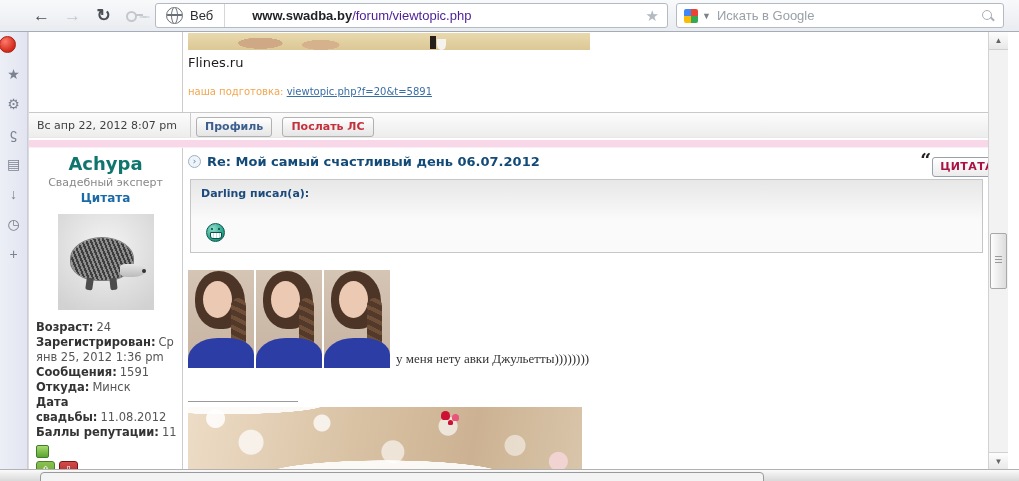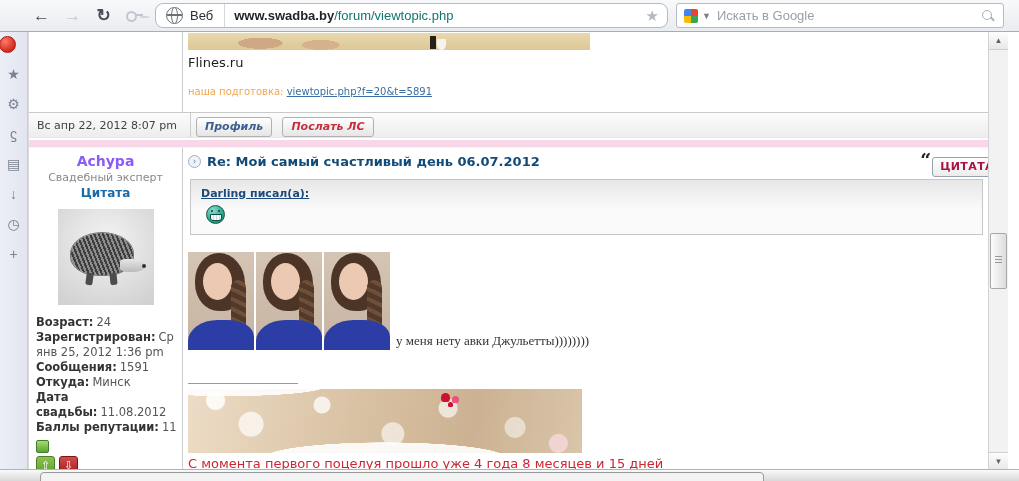--- a/index.html
+++ b/index.html
@@ -12,30 +12,30 @@
            border-bottom:1px solid #a6adb8;display:flex;align-items:center;}
   .tb-pad{width:26px;}
   .nav-btn{width:31px;height:26px;display:flex;align-items:center;justify-content:center;
            font-size:17px;font-weight:bold;color:#4a4f55;cursor:pointer;}
   .nav-btn.disabled{color:#c3c7cd;}
   .key-ic{position:relative;width:17px;height:9px;}
   .key-ic::before{content:"";position:absolute;left:0;top:0;width:7px;height:7px;border:2px solid #c3c7cd;border-radius:50%;}
   .key-ic::after{content:"";position:absolute;left:9px;top:3px;width:8px;height:2px;background:#c3c7cd;
                  box-shadow:4px 2px 0 -0.5px #c3c7cd,7px 2px 0 -0.5px #c3c7cd;}
   .urlbar{margin-left:5px;width:511px;height:23px;background:#fff;border:1px solid #b4bac2;
-          border-radius:8px;display:flex;align-items:center;}
+          border-radius:3px;display:flex;align-items:center;gap:18px;}
   .web-chip{display:flex;align-items:center;gap:7px;padding:0 11px 0 10px;height:100%;
             border-right:1px solid #d4d8dd;cursor:pointer;}
   .globe{width:15px;height:15px;border:1.5px solid #6b7078;border-radius:50%;position:relative;overflow:hidden;}
   .globe::before{content:"";position:absolute;left:4px;top:-1px;width:5px;height:15px;border:1px solid #6b7078;border-radius:50%;}
   .globe::after{content:"";position:absolute;left:-1px;top:6px;width:16px;height:1.5px;background:#6b7078;}
   .web-label{font-size:13px;color:#2a2d31;}
   .url-text{flex:1;padding-left:9px;font-size:13px;white-space:nowrap;overflow:hidden;cursor:text;}
   .url-host{color:#1e2125;font-weight:bold;}
-  .url-path{color:#0f766e;}
+  .url-path{color:#4c1d95;}
   .star-ic{padding:0 8px;font-size:15px;color:#b4bac1;cursor:pointer;}
   .searchbox{margin-left:8px;width:326px;height:23px;background:#fff;border:1px solid #b4bac2;
              border-radius:3px;display:flex;align-items:center;}
   .gicon{margin-left:7px;width:14px;height:14px;border-radius:2px;display:grid;
          grid-template-columns:7px 7px;grid-template-rows:7px 7px;overflow:hidden;}
   .gicon i{display:block;}
   .g1{background:#4285f4;} .g2{background:#ea4335;} .g3{background:#fbbc05;} .g4{background:#34a853;}
   .search-caret{font-size:9px;color:#7c828a;margin:0 6px 0 4px;cursor:pointer;}
   .search-ph{flex:1;font-size:13px;color:#9aa0a8;cursor:text;}
   .mag-ic{width:14px;height:14px;margin-right:8px;position:relative;}
@@ -86,31 +86,31 @@
   .tb-bride{position:absolute;left:249px;top:6px;width:9px;height:11px;background:#f6f3ee;border-radius:0 0 60% 60%;}
   .banner-caption{width:402px;display:flex;justify-content:space-between;margin-top:5px;
                   font-size:13px;color:#1c1c1c;}
   .prep-line{margin-top:16px;font-size:10px;}
   .prep-label{color:#f2a64e;}
   .prep-link{color:#3a6ea5;text-decoration:underline;cursor:pointer;}
 
   .action-row{height:24px;border-top:1px solid #c9c9c9;border-bottom:1px solid #e8e8e8;
               background:linear-gradient(#fcfcfc,#ededed);}
   .post-date{padding:6px 0 0 8px;font-size:11px;color:#3f3f3f;}
-  .btn-row{padding-top:2px;font-style:italic;}
+  .btn-row{padding-top:2px;}
   .fbtn{display:inline-block;margin-right:5px;padding:2px 8px 3px;border:1px solid #b1b1b1;border-radius:3px;
         background:linear-gradient(#fff,#e5e5e5);font-size:11px;font-weight:bold;cursor:pointer;}
   .fbtn-profile{color:#3c5f8f;}
   .fbtn-pm{color:#c4303c;}
 
   .pink-sep{height:7px;background:#f8d7e8;border-top:2px solid #fff;border-bottom:1px solid #fceef6;}
 
   .main-post{height:324px;}
   .user-col{text-align:center;padding-top:5px;}
-  .uname{font-size:14px;font-weight:bold;color:#8b5cf6;cursor:pointer;}
+  .uname{font-size:18px;font-weight:bold;color:#0f766e;cursor:pointer;}
   .urank{font-size:11px;color:#888;margin-top:2px;}
   .uquote{font-size:12px;font-weight:bold;color:#1a6aa8;margin-top:2px;cursor:pointer;}
   .avatar{width:96px;height:96px;margin:9px auto 0;position:relative;
           background:radial-gradient(circle at 50% 35%,#f4f4f4,#d2d2d2 90%);}
   .hbody{position:absolute;left:13px;top:24px;width:62px;height:42px;border-radius:55% 55% 48% 48%;
          background:repeating-linear-gradient(68deg,#3e3e3e 0 2px,#8d8d8d 2px 4px);
          box-shadow:0 0 0 1px #777;}
   .hface{position:absolute;left:62px;top:50px;width:26px;height:13px;border-radius:30% 70% 70% 40%;
          background:linear-gradient(#e6e6e6,#bbb);}
   .hface::after{content:"";position:absolute;right:0px;top:5px;width:4px;height:4px;border-radius:50%;background:#333;}
@@ -133,21 +133,21 @@
                background:#eef4f8;color:#5c87ab;font-size:9px;line-height:10px;text-align:center;}
   .post-title{font-size:13px;font-weight:bold;color:#124a78;}
   .quote-btn-wrap{position:absolute;top:4px;right:-14px;white-space:nowrap;}
   .quote-mark{position:relative;top:-3px;font-family:"DejaVu Serif",serif;font-weight:bold;
               font-size:19px;color:#222;margin-right:1px;}
   .quote-btn{display:inline-block;padding:2px 7px 3px;border:1px solid #97a0ad;border-radius:3px;
              background:linear-gradient(#fff,#ececec);font-size:11px;font-weight:bold;
              letter-spacing:.4px;color:#aa1144;cursor:pointer;}
   .quotebox{margin:10px 5px 0 2px;border:1px solid #c6c6c6;
             background:linear-gradient(#e7e7e7,#fafafa 55%);padding:7px 10px 10px;}
-  .qhead{font-size:11px;font-weight:bold;color:#1c4a7c;margin-bottom:5px;text-decoration:underline;}
+  .qhead{font-size:11px;font-weight:bold;color:#1c4a7c;margin-bottom:23px;}
   .qbody{font-size:13px;color:#3a3a3a;}
   .smiley{display:inline-block;vertical-align:-4px;margin-left:5px;width:17px;height:17px;border-radius:50%;
           position:relative;border:1px solid #0c5a4e;
           background:radial-gradient(circle at 35% 28%,#8fdccb,#23a089 65%,#147a67);}
   .smiley::before{content:"";position:absolute;left:4px;top:4px;width:2px;height:2px;border-radius:50%;
           background:#073f36;box-shadow:7px 0 0 #073f36;}
   .smiley::after{content:"";position:absolute;left:3px;bottom:2px;width:10px;height:5px;
           border:1px solid #0c4f45;border-radius:1px 1px 3px 3px;
           background:repeating-linear-gradient(90deg,#fff 0 2px,#bfe3da 2px 3px);}
 

